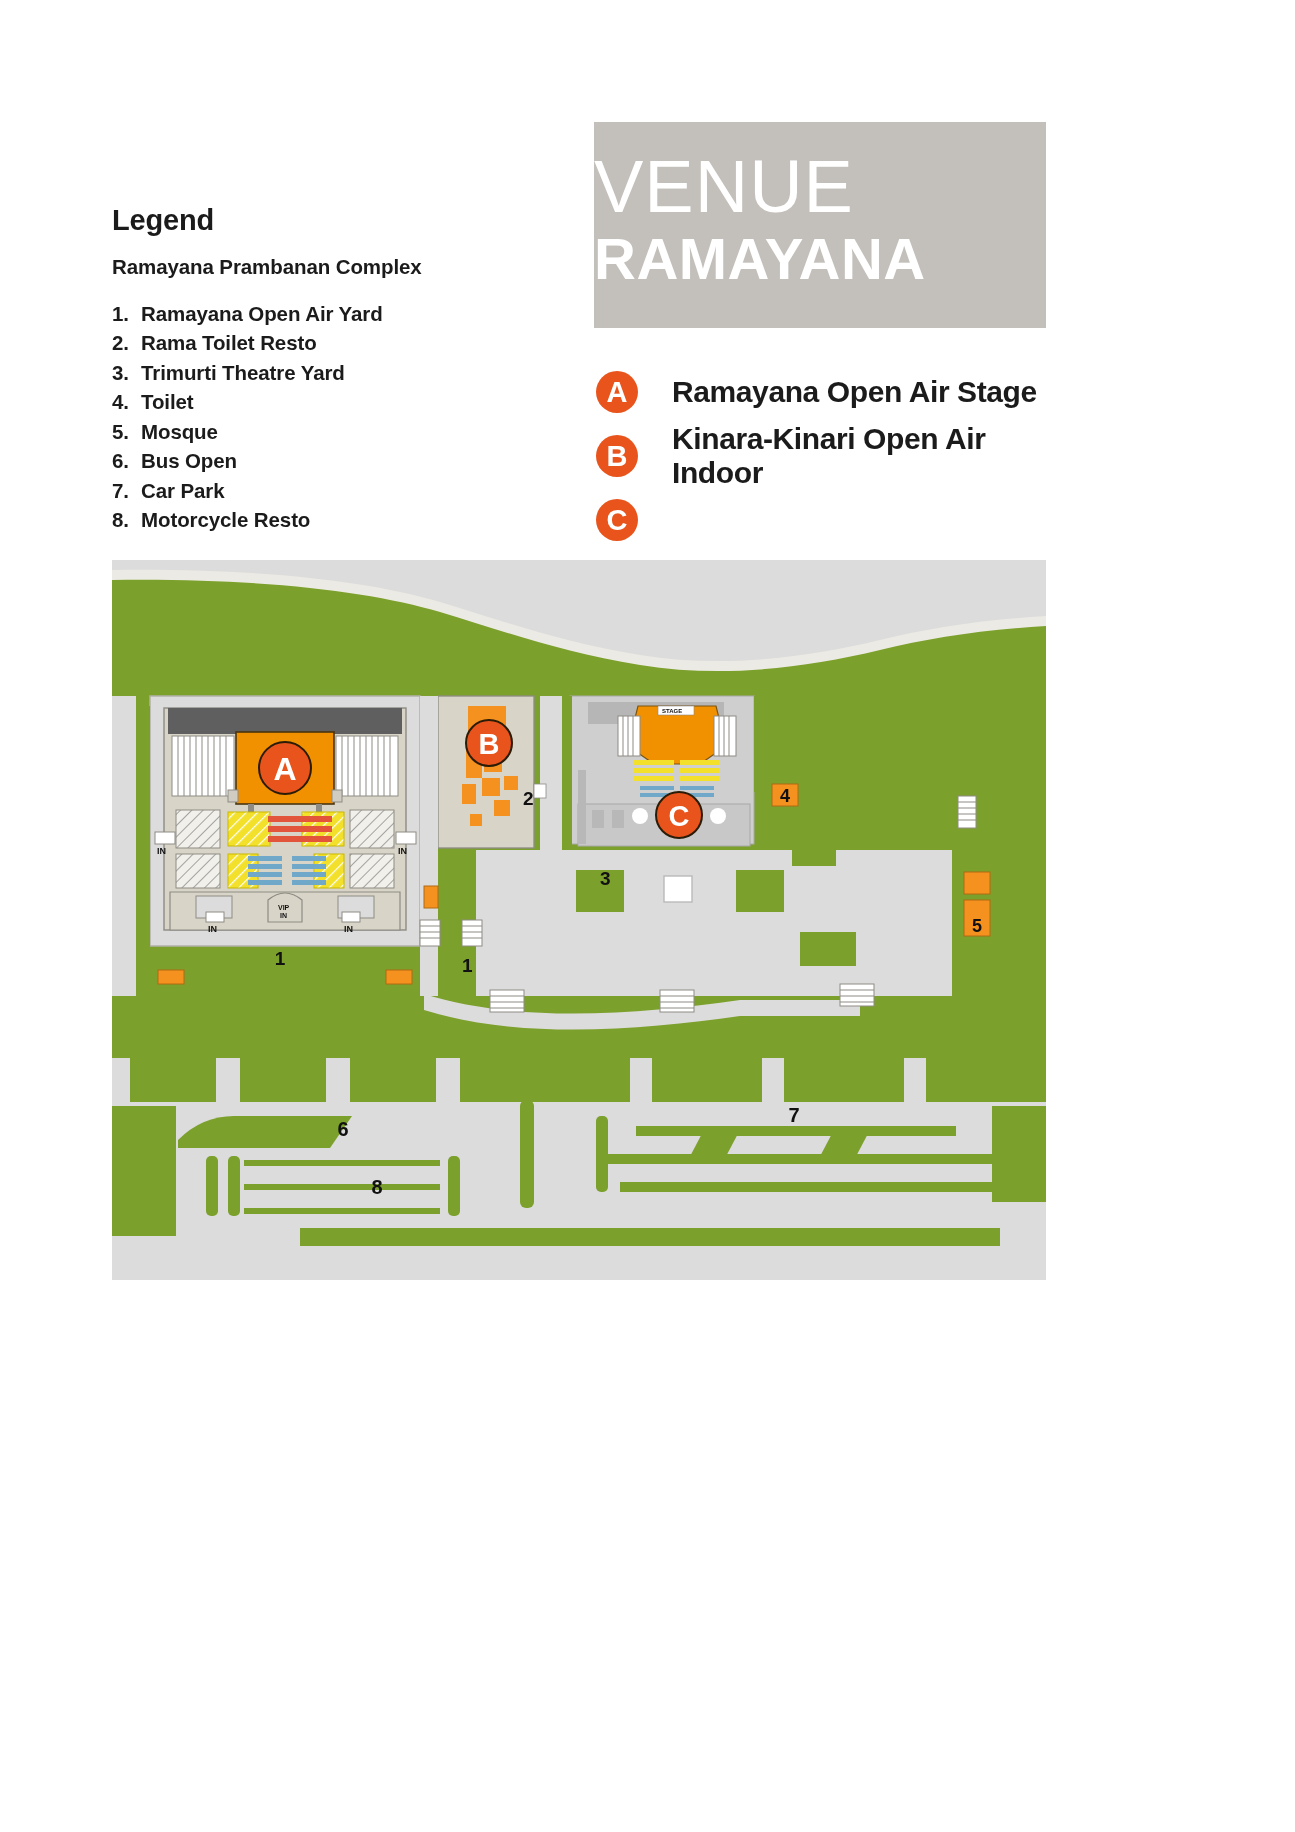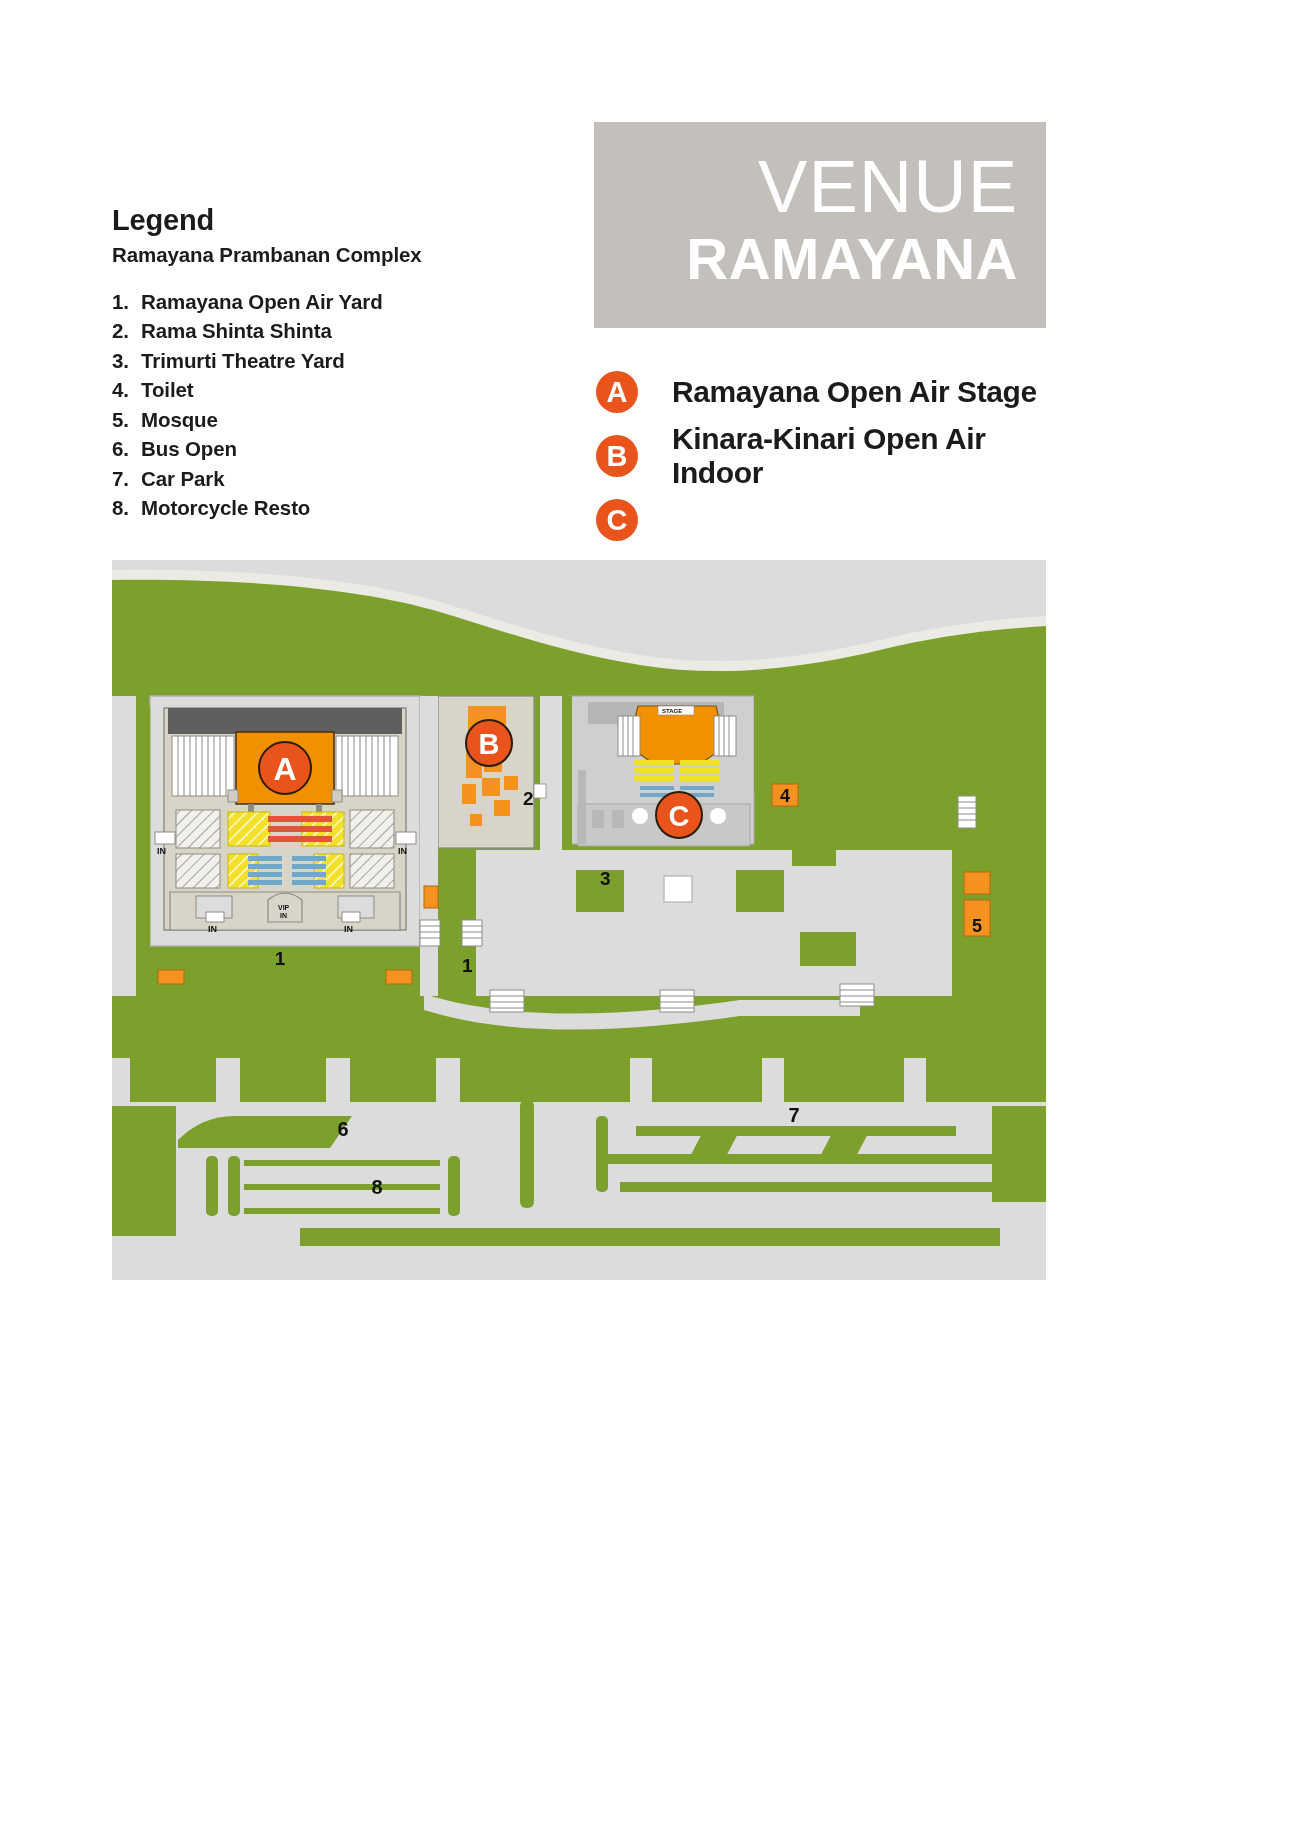--- a/index.html
+++ b/index.html
@@ -22,21 +22,21 @@
     left: 112px;
     top: 205px;
     width: 430px;
   }
   #legend .legend-title {
     font-size: 29px;
     font-weight: bold;
     color: #1b1b1b;
     letter-spacing: -0.2px;
     line-height: 1.1;
-    margin: 0 0 6px 0;
+    margin: 0 0 18px 0;
   }
   #legend .legend-sub {
     font-size: 20.5px;
     font-weight: bold;
     color: #1b1b1b;
     letter-spacing: -0.1px;
     margin: 4px 0 20px 0;
   }
   #legend ol.legend-list {
     list-style: none;
@@ -57,22 +57,21 @@
   #legend ol.legend-list li .li-label { flex: 1 1 auto; }
 
   
   #venue-header {
     position: absolute;
     left: 594px;
     top: 122px;
     width: 452px;
     height: 206px;
     background: #c3bfba;
-    text-align: right;
-    padding: 26px 28px 0 10px;
+    padding: 26px 28px 0 0;
   }
   #venue-header .venue-line1 {
     font-size: 74px;
     color: #ffffff;
     line-height: 78px;
     letter-spacing: 1px;
     font-weight: 400;
   }
   #venue-header .venue-line2 {
     font-size: 58px;
@@ -149,21 +148,21 @@
   <div id="legend">
     <div class="legend-title">Legend</div>
     <div class="legend-sub">Ramayana Prambanan Complex</div>
     <ol class="legend-list">
       <li>
         <span class="li-num">1.</span>
         <span class="li-label">Ramayana Open Air Yard</span>
       </li>
       <li>
         <span class="li-num">2.</span>
-        <span class="li-label">Rama Shinta Shinta</span>
+        <span class="li-label">Rama Toilet Resto</span>
       </li>
       <li>
         <span class="li-num">3.</span>
         <span class="li-label">Trimurti Theatre Yard</span>
       </li>
       <li>
         <span class="li-num">4.</span>
         <span class="li-label">Toilet</span>
       </li>
       <li>

